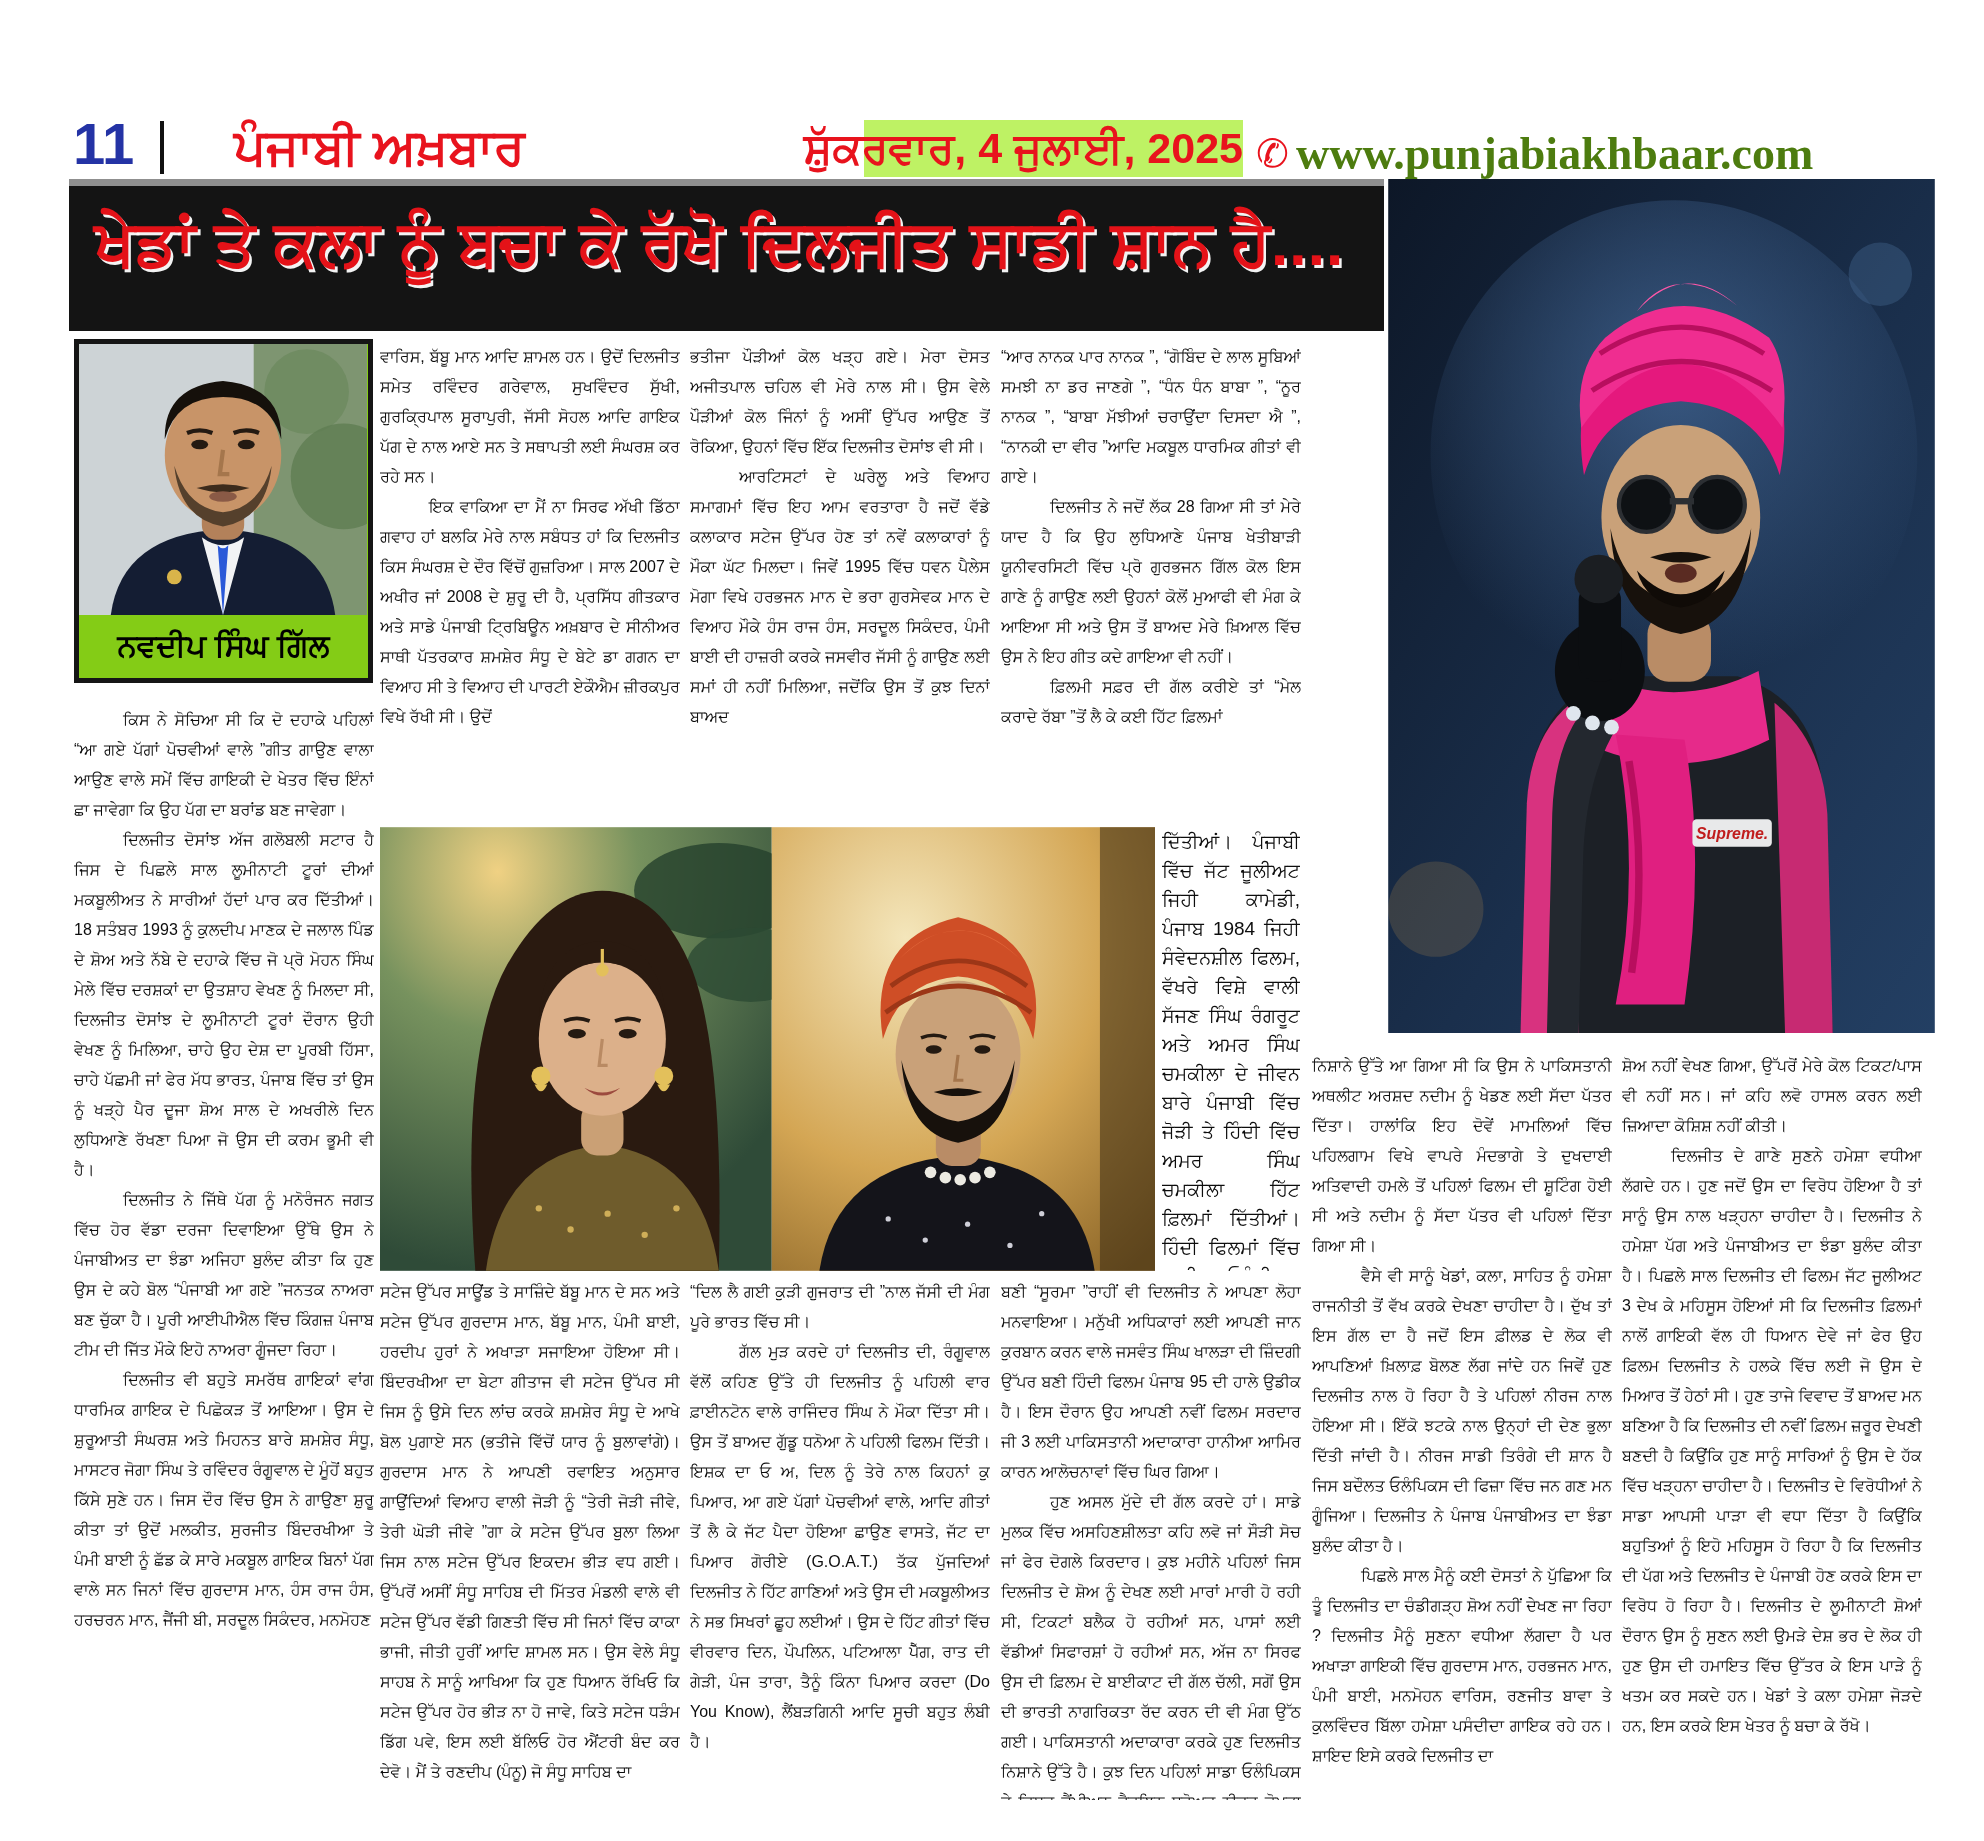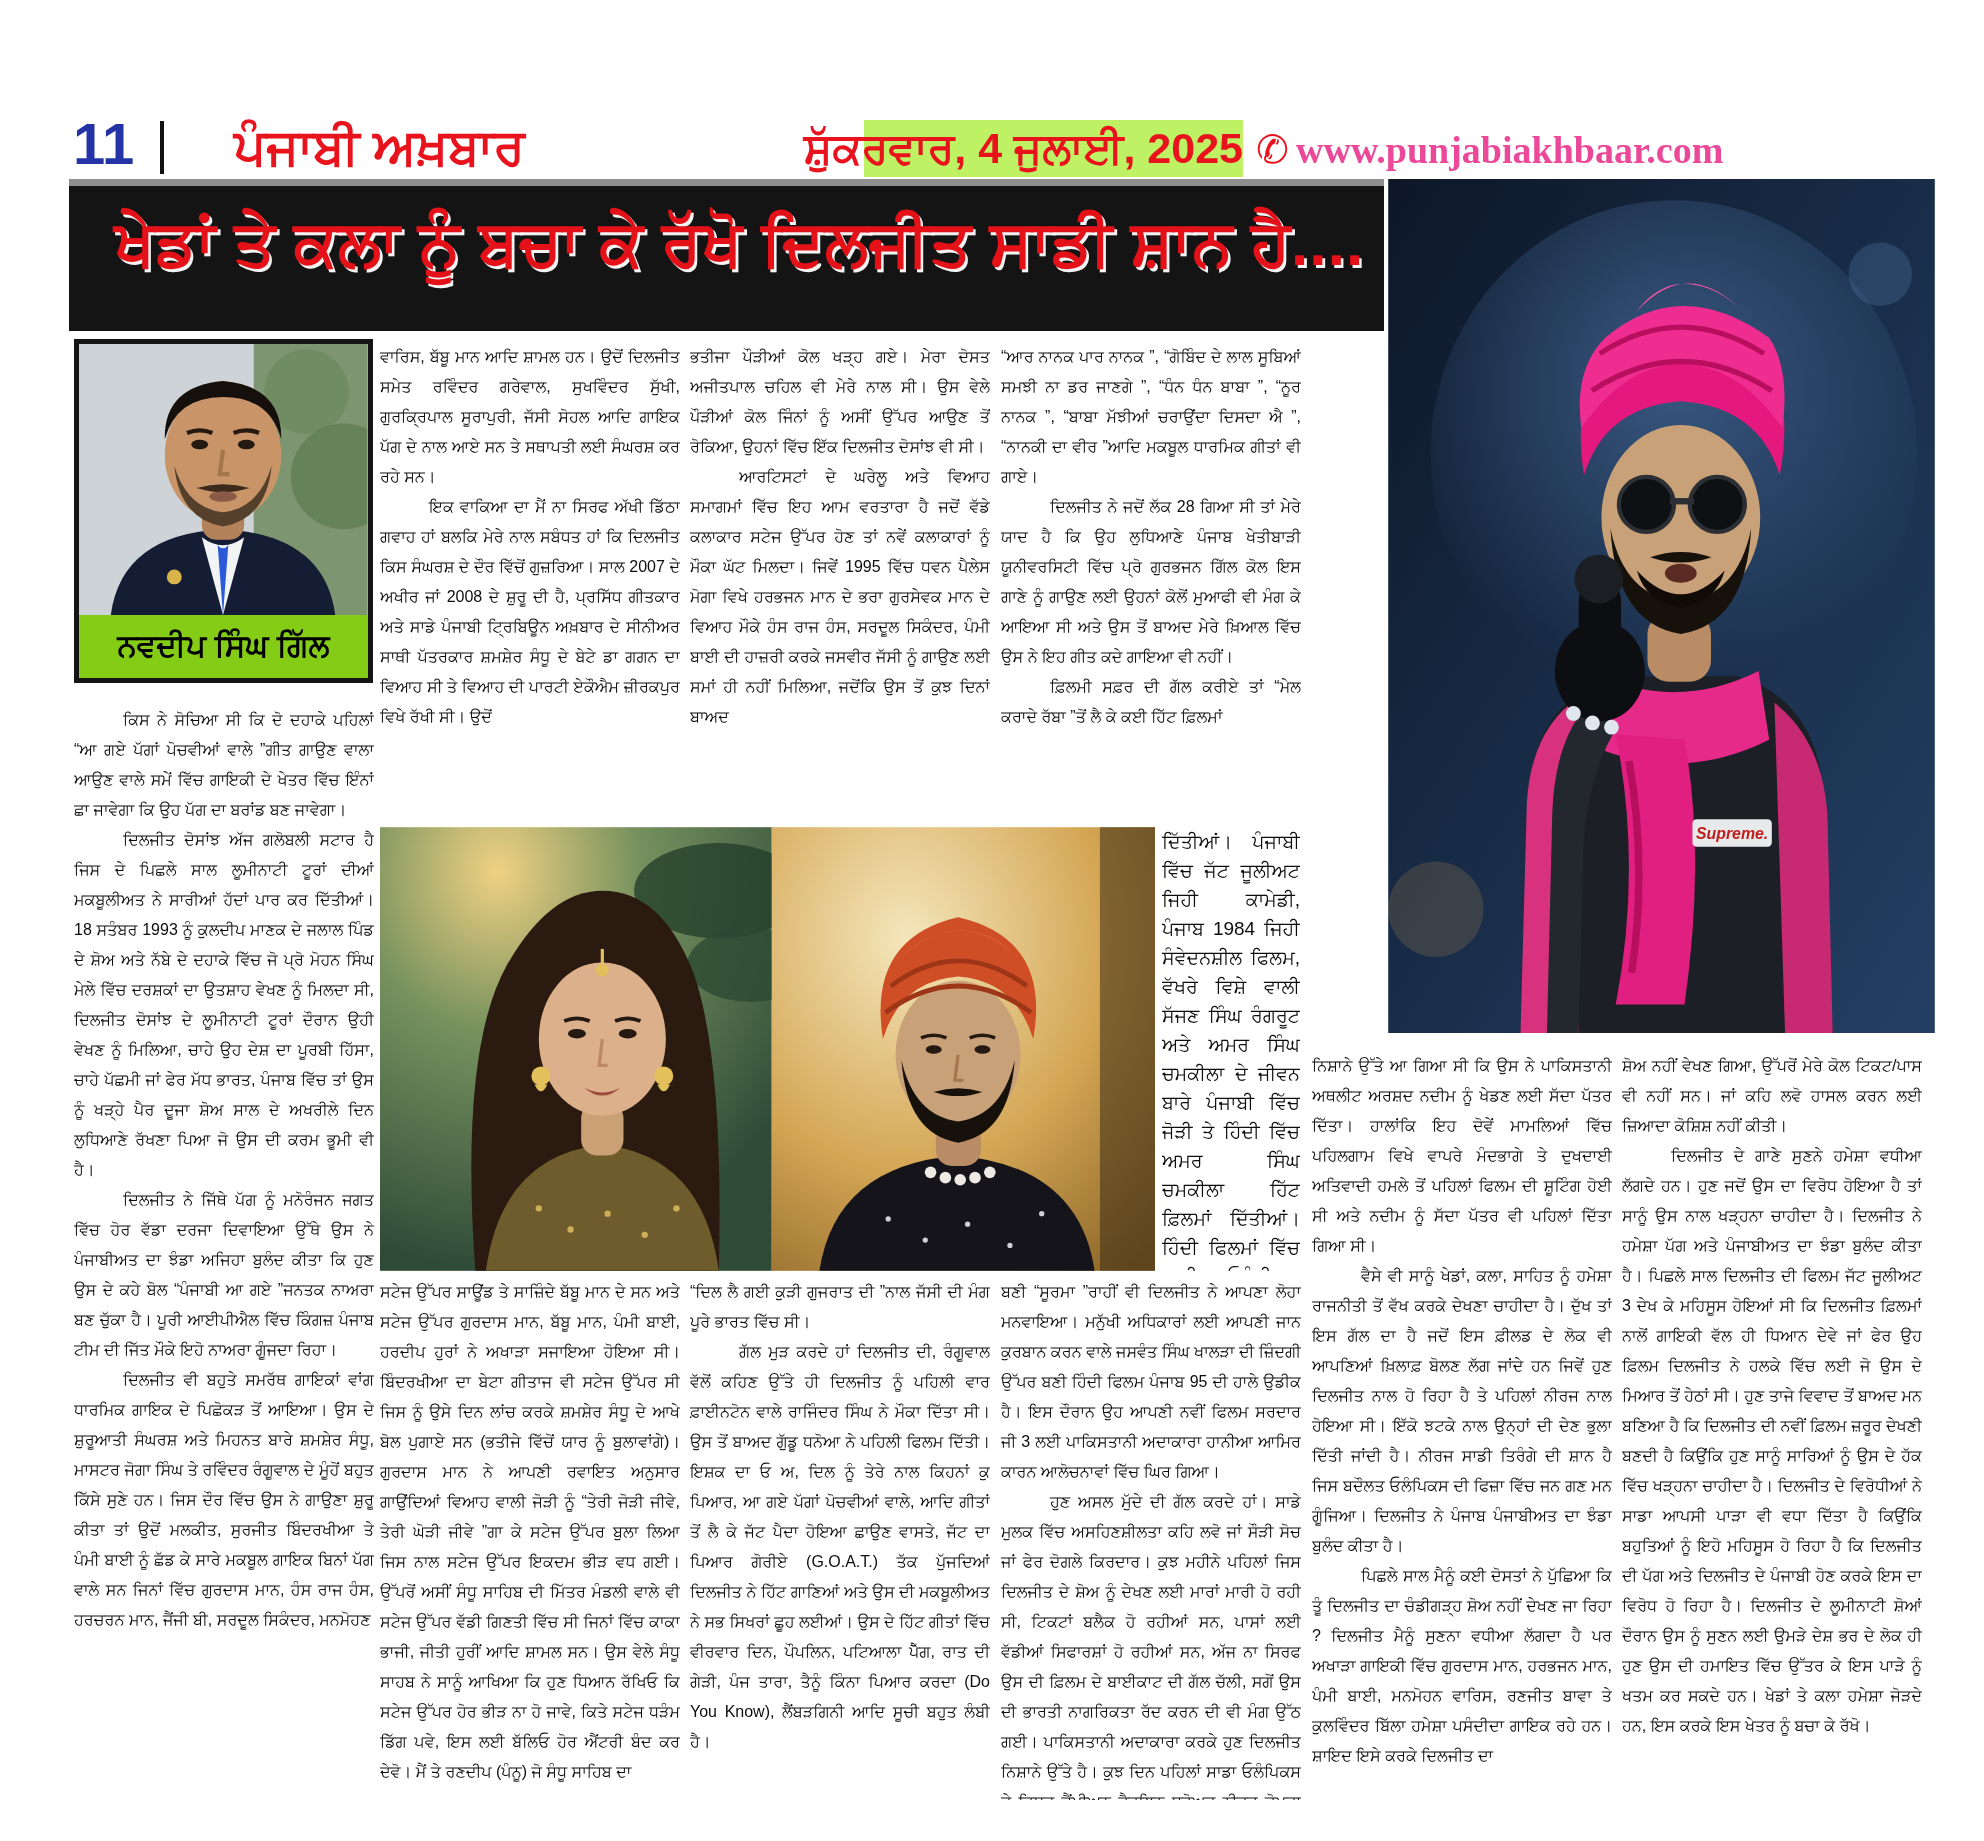--- a/index.html
+++ b/index.html
@@ -8,25 +8,25 @@
   .abs{position:absolute;}
   
   #pagenum{left:73px;top:115px;font-size:58px;font-weight:bold;color:#2433a5;line-height:1;}
   #hdr-divider{left:160px;top:121px;width:3.7px;height:53px;background:#111;}
   #papername{left:188px;top:122px;font-size:50px;font-weight:bold;color:#e8131d;line-height:1;margin-left:46px;}
   #datebox{left:864px;top:120px;width:379px;height:57px;background:#bef264;
            display:flex;align-items:center;justify-content:flex-end;}
   #datebox span{font-size:43px;font-weight:bold;color:#e8131d;white-space:nowrap;}
   #siterow{left:1256px;top:127px;display:flex;align-items:center;gap:7.4px;}
   #siterow .ph{font-size:39px;color:#e8131d;}
-  #siterow .url{font-size:38px;font-weight:bold;color:#ec4899;font-family:"Liberation Serif","DejaVu Serif",serif;}
+  #siterow .url{font-size:46px;font-weight:bold;color:#4d7c0f;font-family:"Liberation Serif","DejaVu Serif",serif;}
   
   #banner{left:69px;top:179px;width:1315px;height:145px;background:#141414;border-top:7.4px solid #8f8f8f;overflow:hidden;}
   #banner .txt{margin:20px 0 0 25.4px;font-size:64px;font-weight:bold;color:#e41218;letter-spacing:0.5px;white-space:nowrap;
-               text-shadow:2.6px 2.6px 0 rgba(255,255,255,.95);text-align:center;}
+               text-shadow:2.6px 2.6px 0 rgba(255,255,255,.95);}
   
   #hero{left:1388px;top:179px;width:547px;height:1050px;overflow:hidden;}
   
   #authorbox{left:74px;top:339px;width:299px;height:344px;border:5.3px solid #151515;background:#84cc16;box-sizing:border-box;}
   #authorbox svg{display:block;}
   #authorcap{width:100%;height:62px;display:flex;align-items:center;justify-content:center;}
   #authorcap span{font-size:31px;font-weight:bold;color:#000;}
   
   .col{position:absolute;overflow:hidden;text-align:justify;font-size:16px;line-height:30px;}
   .col p{margin:0;}

